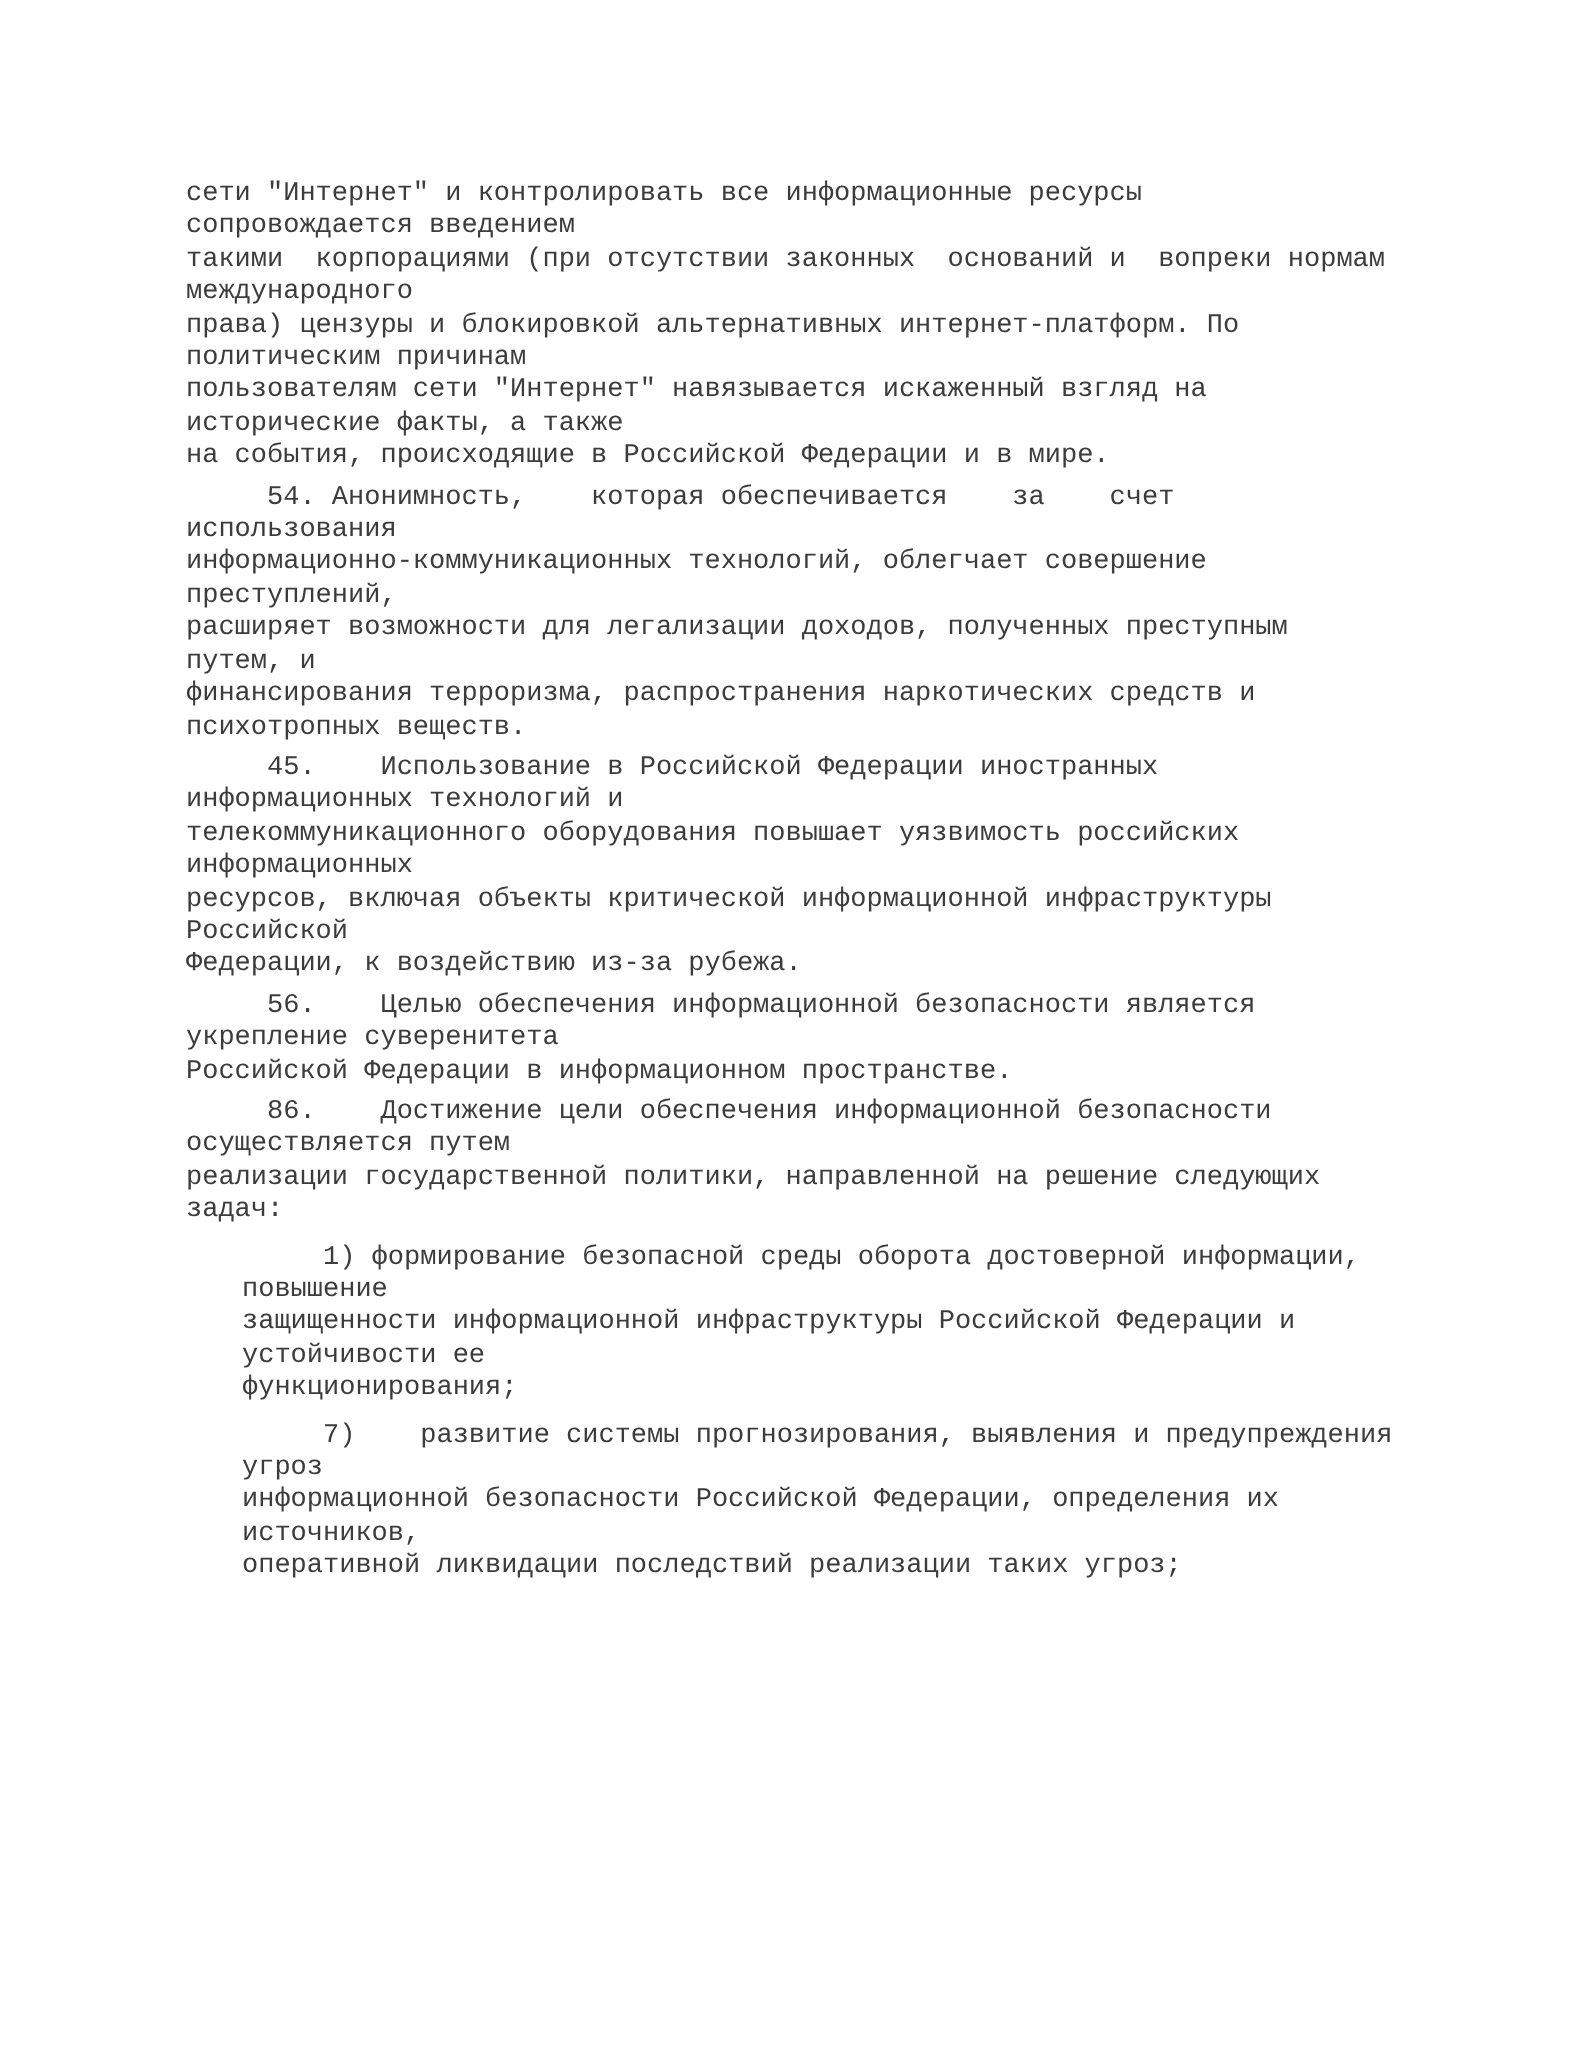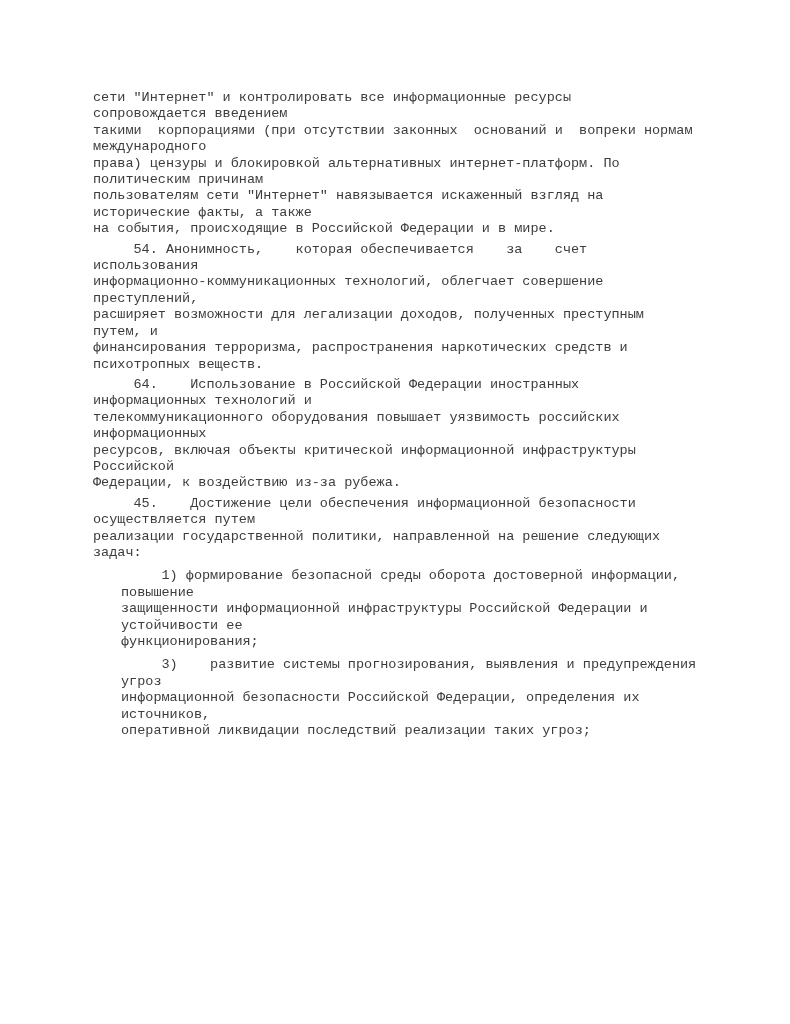--- a/index.html
+++ b/index.html
@@ -49,34 +49,37 @@
 исторические факты, а также
 на события, происходящие в Российской Федерации и в мире.</div>
   <div class="block para">     54. Анонимность,    которая обеспечивается    за    счет
 использования
 информационно-коммуникационных технологий, облегчает совершение
 преступлений,
 расширяет возможности для легализации доходов, полученных преступным
 путем, и
 финансирования терроризма, распространения наркотических средств и
 психотропных веществ.</div>
-  <div class="block para">     64.    Использование в Российской Федерации иностранных
+  <div class="block para">     45.    Использование в Российской Федерации иностранных
 информационных технологий и
 телекоммуникационного оборудования повышает уязвимость российских
 информационных
 ресурсов, включая объекты критической информационной инфраструктуры
 Российской
 Федерации, к воздействию из-за рубежа.</div>
-  <div class="block para">     45.    Достижение цели обеспечения информационной безопасности
+  <div class="block para">     56.    Целью обеспечения информационной безопасности является
+укрепление суверенитета
+Российской Федерации в информационном пространстве.</div>
+  <div class="block para">     86.    Достижение цели обеспечения информационной безопасности
 осуществляется путем
 реализации государственной политики, направленной на решение следующих
 задач:</div>
   <div class="block item">     1) формирование безопасной среды оборота достоверной информации,
 повышение
 защищенности информационной инфраструктуры Российской Федерации и
 устойчивости ее
 функционирования;</div>
-  <div class="block item">     3)    развитие системы прогнозирования, выявления и предупреждения
+  <div class="block item">     7)    развитие системы прогнозирования, выявления и предупреждения
 угроз
 информационной безопасности Российской Федерации, определения их
 источников,
 оперативной ликвидации последствий реализации таких угроз;</div>
 </div>
 
 </body></html>

